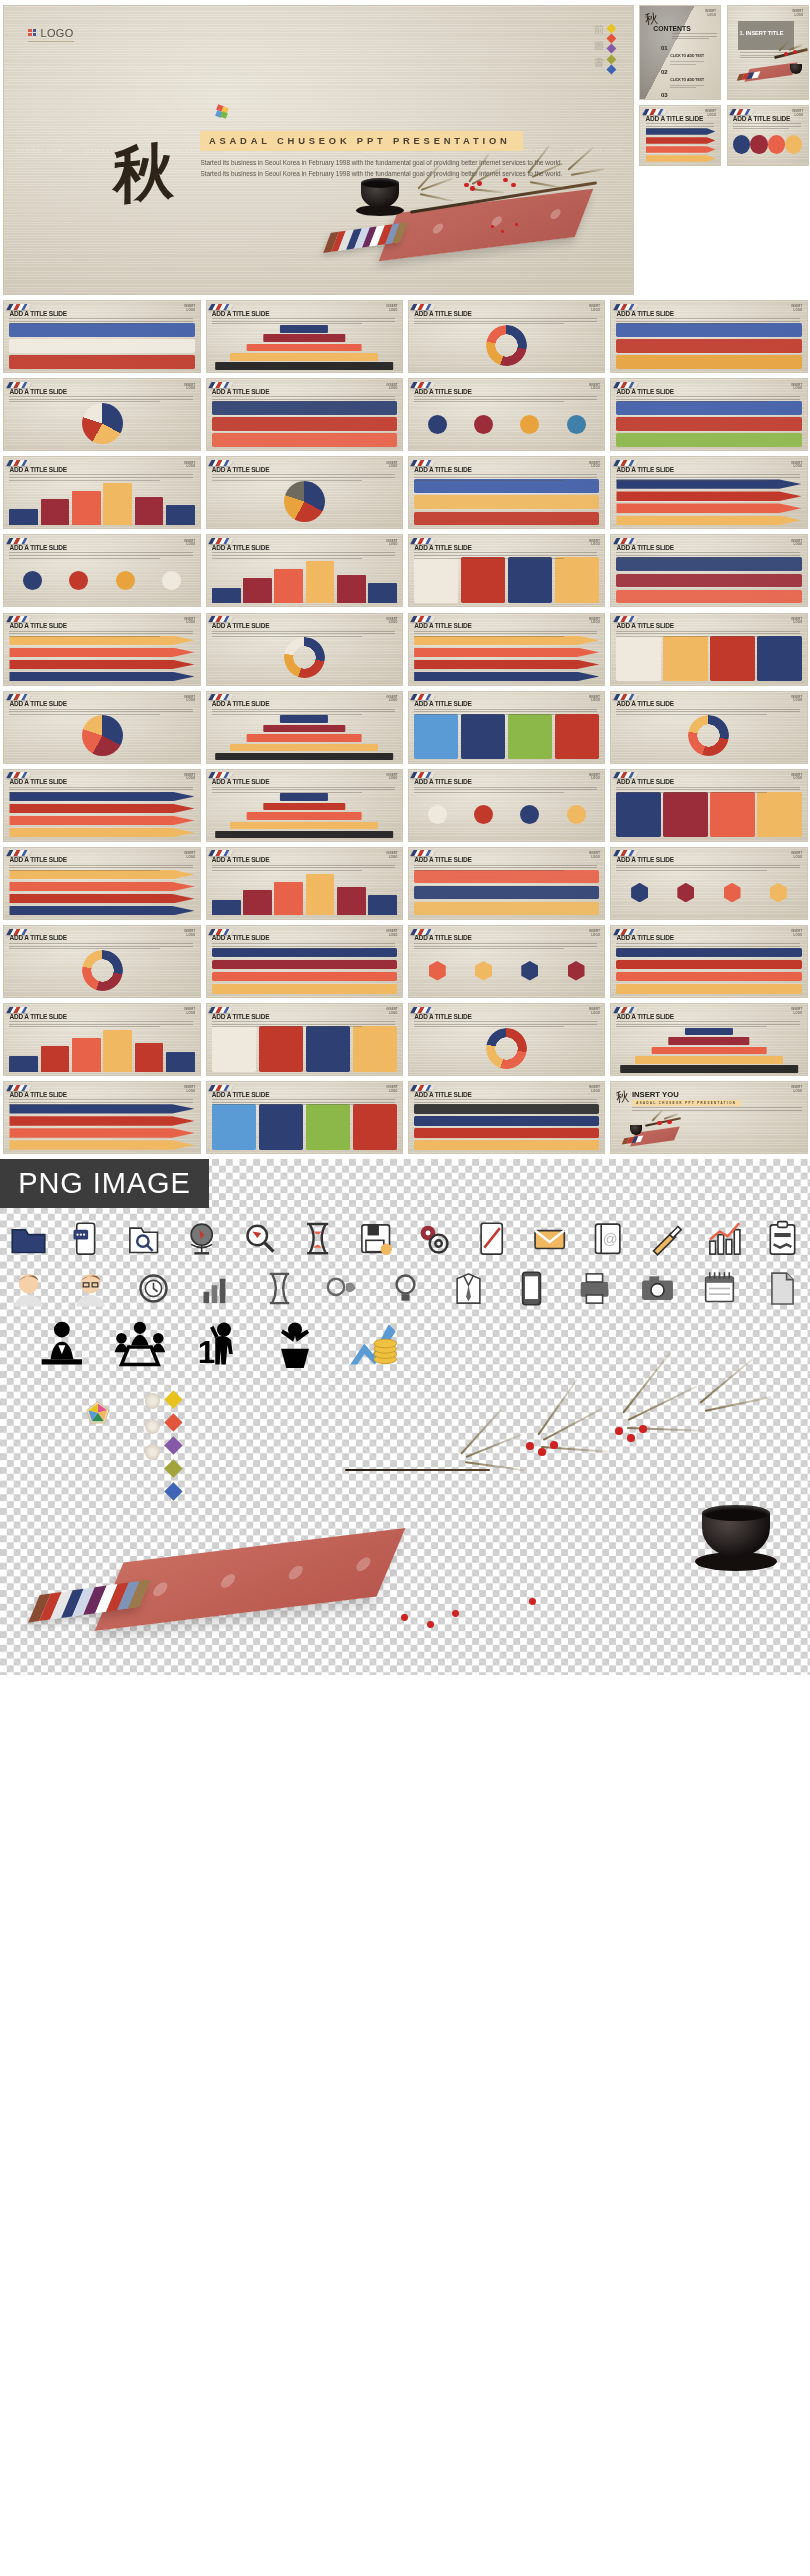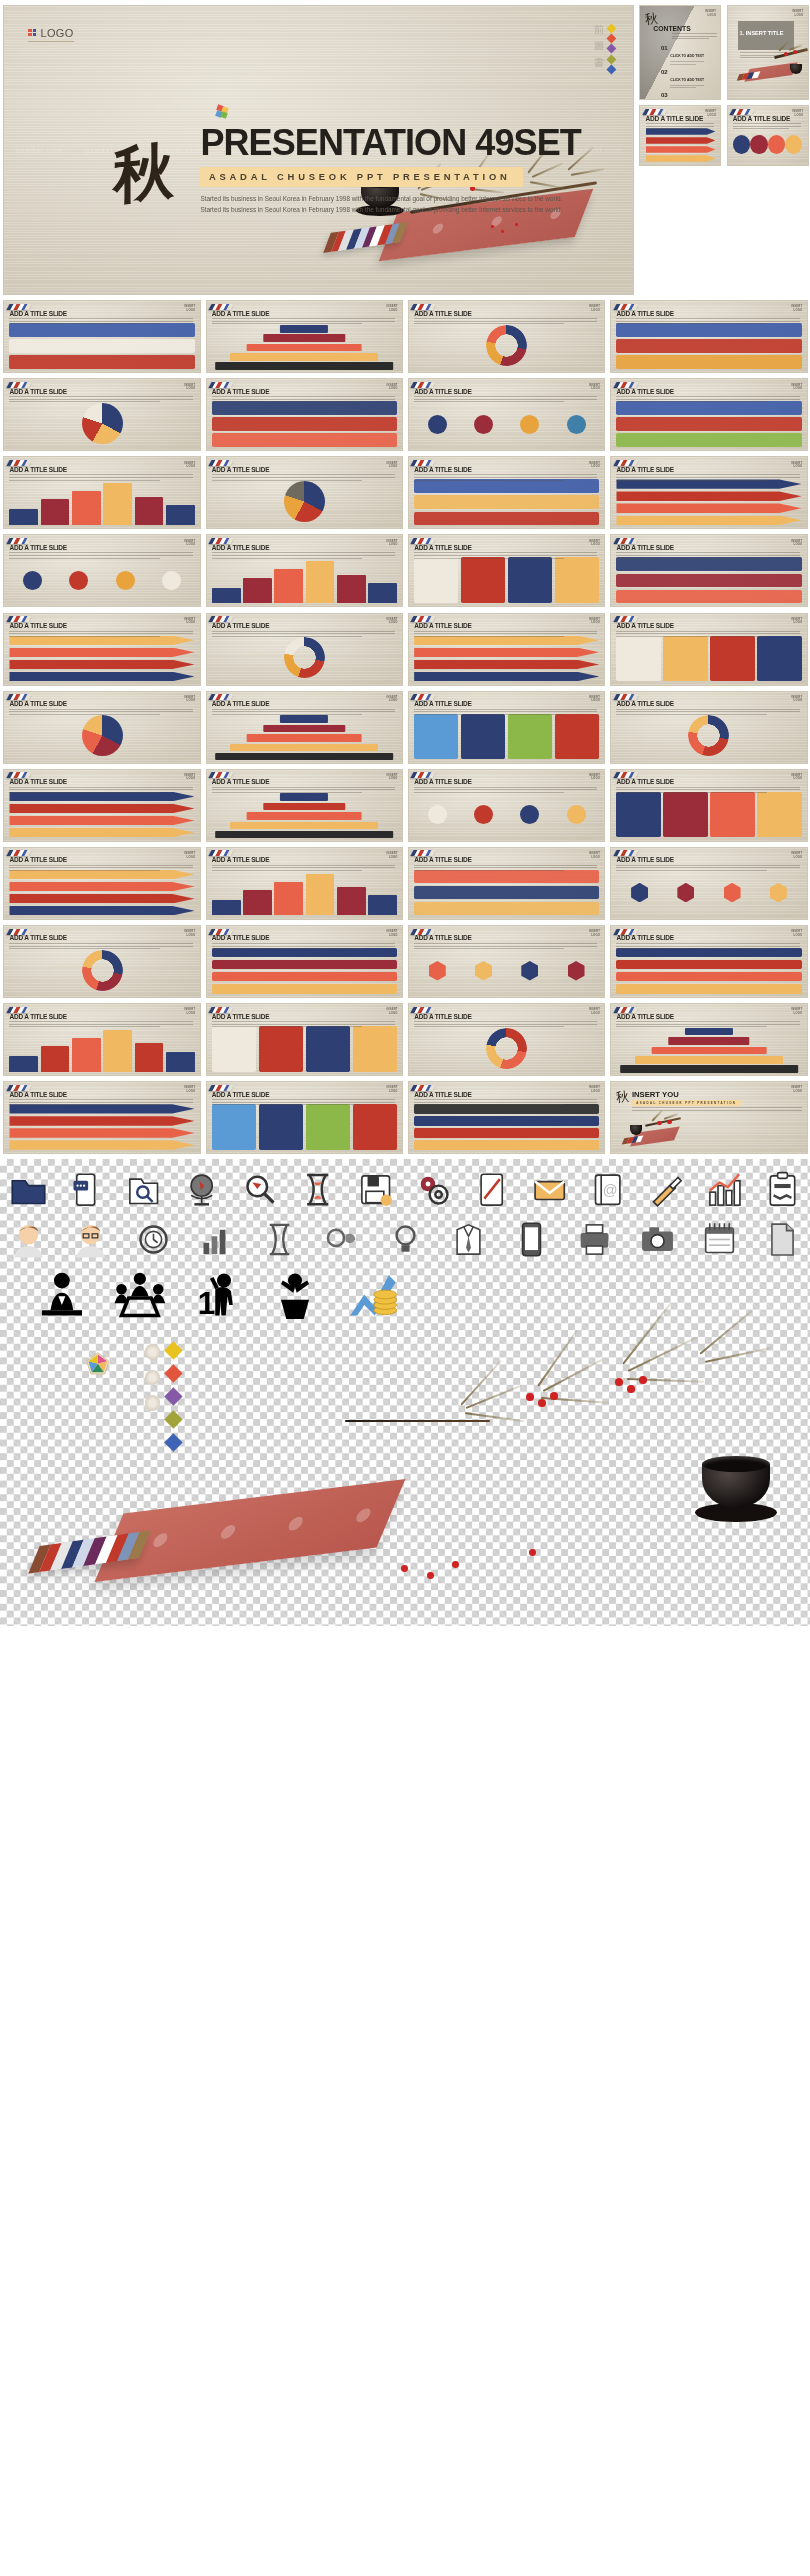--- a/index.html
+++ b/index.html
@@ -341,21 +341,20 @@
       </div>
 
       <div class="hero-title-wrap">
         <div class="kanji-big">秋</div>
         <div class="flag-mini">
             <i></i>
             <i></i>
             <i></i>
             <i></i>
           </div>
-        <div class="hero-h1">PRESENTATION 49SET</div>
         <div class="hero-sub">ASADAL CHUSEOK PPT PRESENTATION</div>
         <div class="hero-body">Started its business in Seoul Korea in February 1998 with the fundamental goal of providing better internet services to the world. Started its business in Seoul Korea in February 1998 with the fundamental goal of providing better internet services to the world.</div>
       </div>
 
       <div class="hero-photo">
         <div class="mat"></div>
         <div class="stripes">
           <i style="background:#8a4b33"></i>
             <i style="background:#c0392b"></i>
             <i style="background:#e0e0e0"></i>
@@ -1673,20 +1672,23 @@
       <div style="position:absolute;left:19px;top:43px;width:12px;height:10.2px;background:radial-gradient(ellipse at 40% 25%,#4a4340,#16110f 70%);border-radius:0 0 6px 6px;z-index:5"></div>
       <div style="position:absolute;left:34px;top:39px;width:36px;height:1.7px;background:linear-gradient(90deg,#3a2a1c,#6b4e31);transform:rotate(-12deg);z-index:4"></div>
       <i class="needle" style="left:41px;top:38px;width:15.4px;transform:rotate(-46deg);z-index:4"></i>
       <i class="needle" style="left:53px;top:36px;width:15.4px;transform:rotate(-20deg);z-index:4"></i>
       <i class="berry" style="left:46px;top:39px;z-index:5"></i>
       <i class="berry" style="left:56px;top:38px;z-index:5"></i>
       </div>
     </div>
 
   <div class="png-section">
+    <div class="png-banner">
+      <span>PNG IMAGE</span>
+    </div>
 
     <div class="icon-rows">
       <div class="icon-row" id="icon-row-1">
           <div class="ic">
             <svg viewBox="0 0 48 48" xmlns="http://www.w3.org/2000/svg">
               <path d="M4 12h16l4 6h20v22H4z" fill="#2d3f73" stroke="#1c2a4d" stroke-width="2"></path>
             </svg>
           </div>
           <div class="ic">
             <svg viewBox="0 0 48 48" xmlns="http://www.w3.org/2000/svg">

